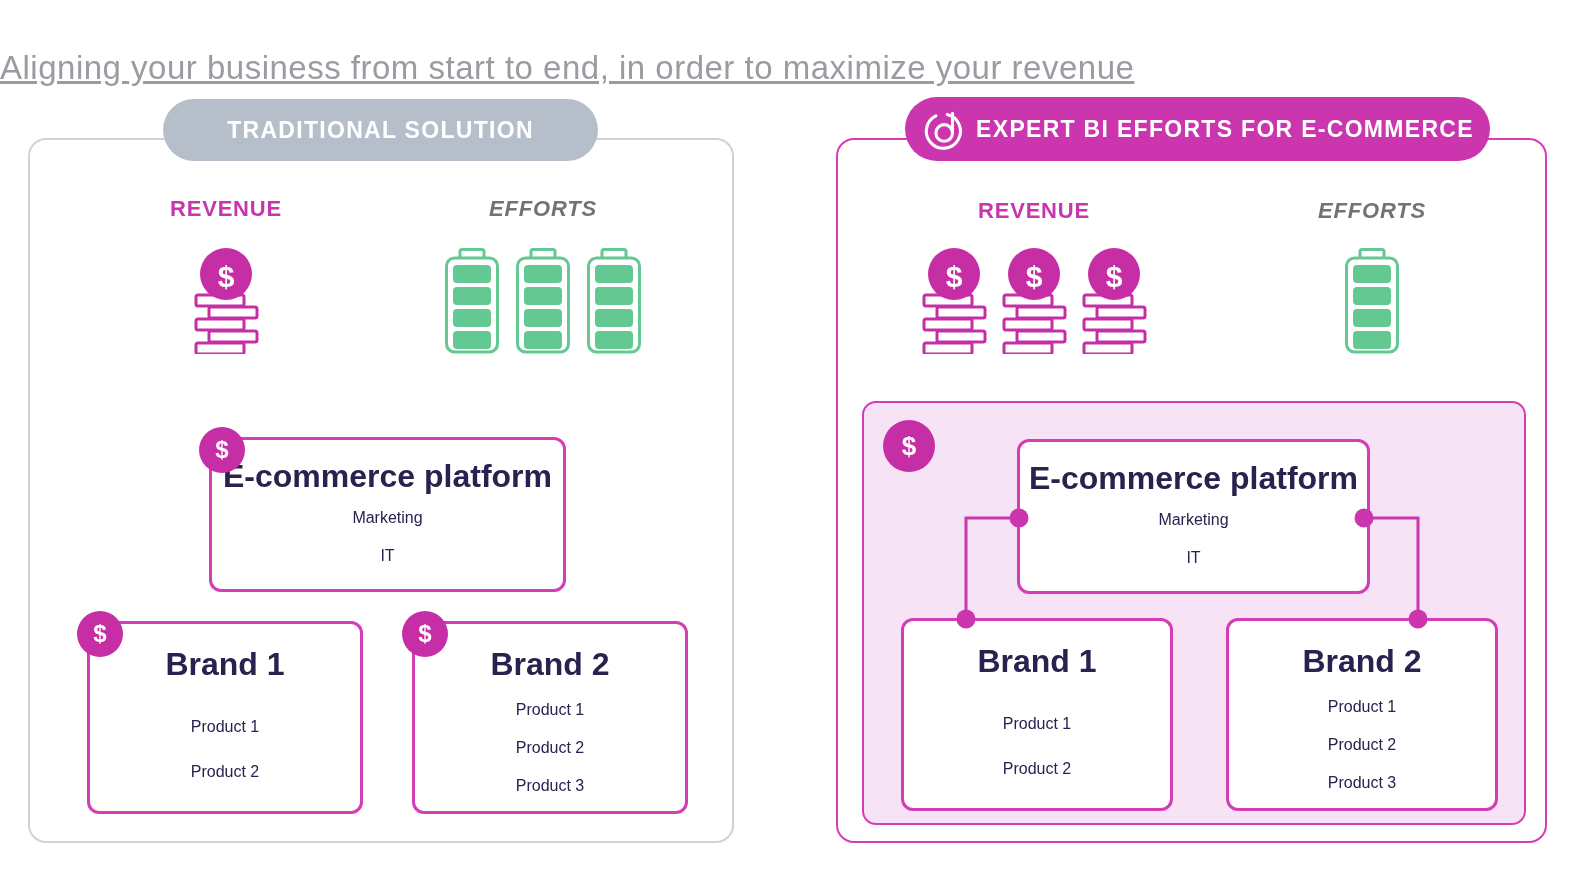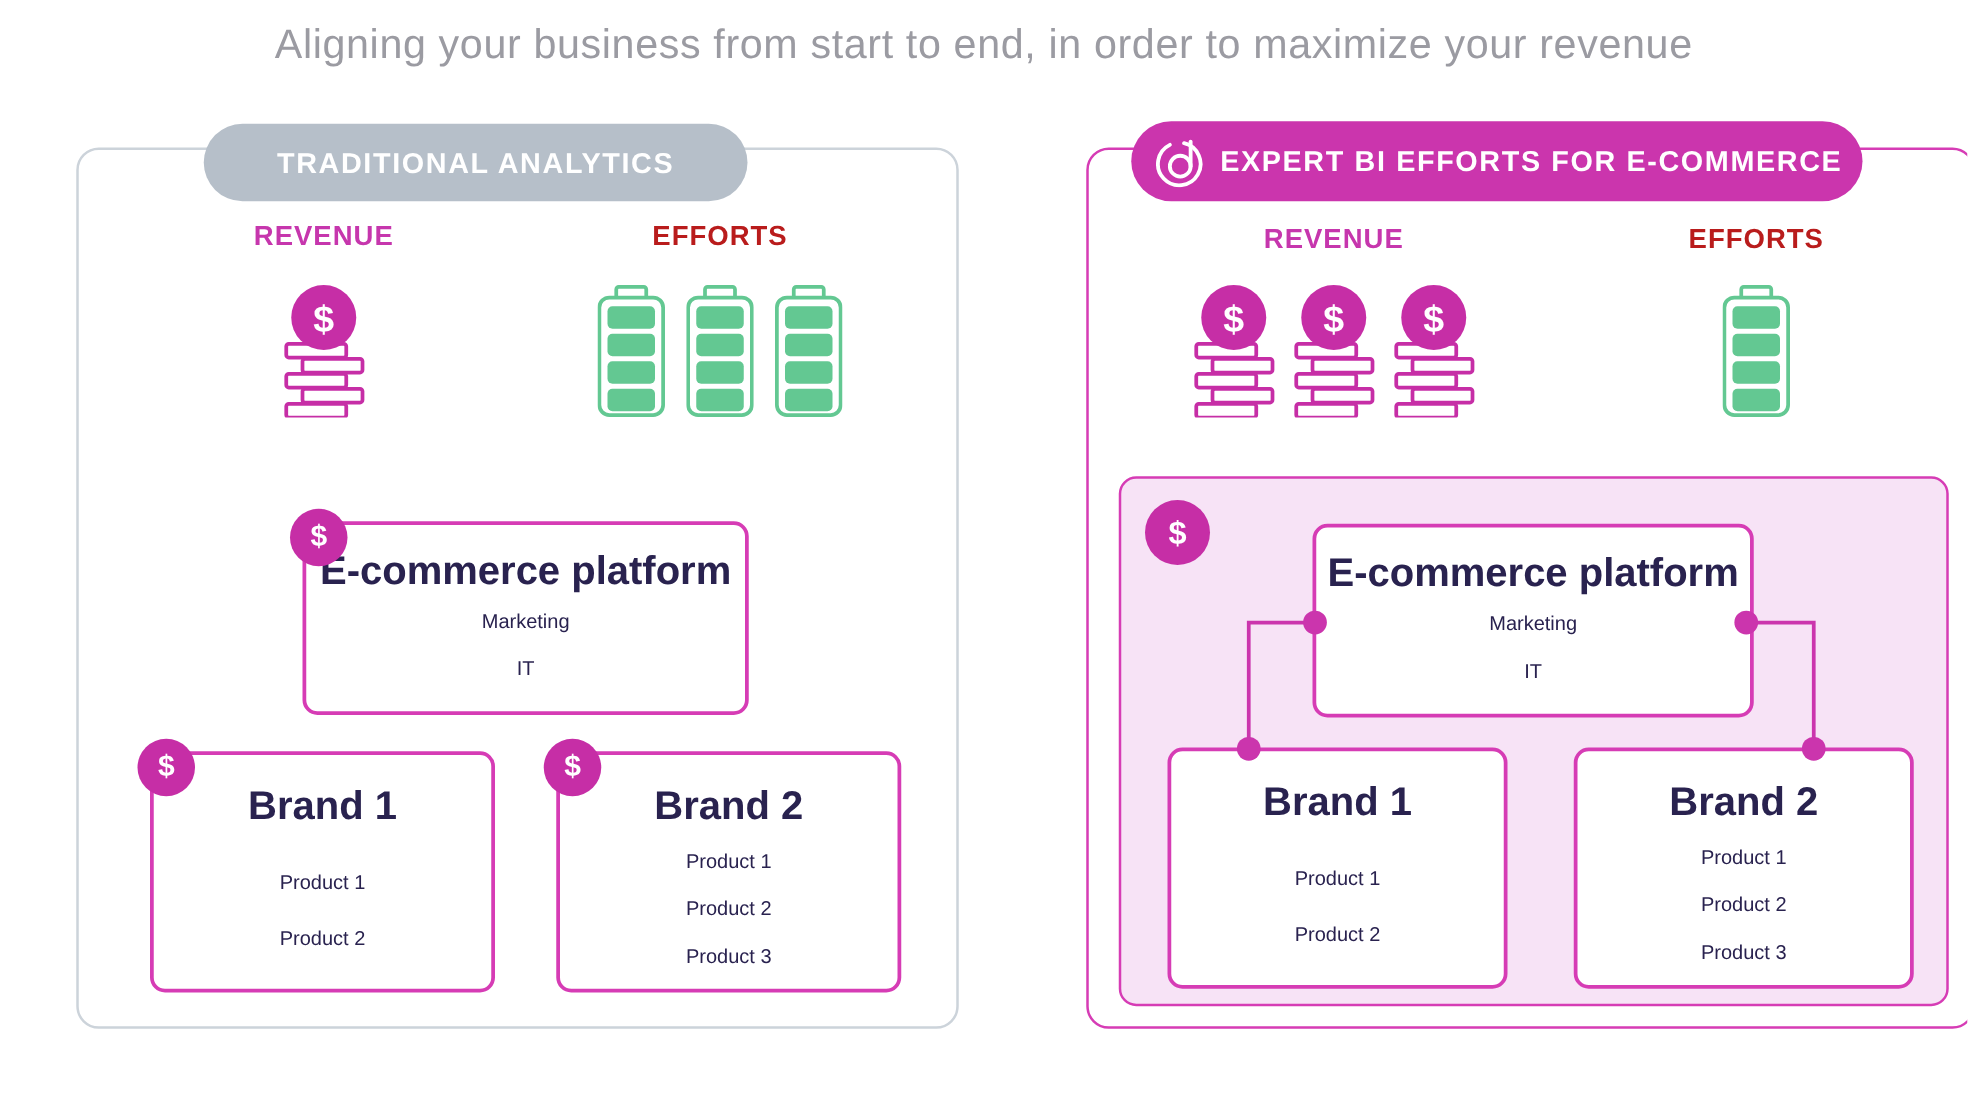--- a/index.html
+++ b/index.html
@@ -1,33 +1,33 @@
 <!DOCTYPE html>
 <html><head>
 <meta charset="utf-8">
 <style>
   html,body{margin:0;padding:0;background:#ffffff;}
   body{font-family:"Liberation Sans", sans-serif; -webkit-font-smoothing:antialiased;}
   #stage{position:relative;width:1574px;height:883px;background:#ffffff;overflow:hidden;}
 
-  .main-title{position:absolute;top:16px;left:0;width:100%;text-align:center;
-    font-size:33px;font-weight:400;color:#9b9ba2;letter-spacing:.5px;}
-
-  .panel{position:absolute;top:118px;height:701px;background:#fff;border-radius:18px;margin-left:33px;}
+  .main-title{position:absolute;top:49px;left:0;width:100%;
+    font-size:33px;font-weight:400;color:#9b9ba2;letter-spacing:.5px;text-decoration:underline;}
+
+  .panel{position:absolute;top:138px;height:701px;background:#fff;border-radius:18px;}
   .panel-left{left:28px;width:702px;border:2px solid #ccd3da;}
   .panel-right{left:836px;width:707px;border:2.5px solid #d63cb5;}
 
   .pill{position:absolute;display:flex;align-items:center;justify-content:center;gap:13px;
     color:#fff;font-weight:bold;font-size:23px;letter-spacing:1.3px;z-index:6;border-radius:33px;}
   .pill-gray{left:163px;top:99px;width:435px;height:62px;background:#b6bfc9;}
   .pill-pink{left:905px;top:97px;width:585px;height:64px;background:#cb35ad;}
 
   .section-label{position:absolute;transform:translateX(-50%);font-weight:bold;font-size:22px;letter-spacing:.8px;white-space:nowrap;}
   .lbl-revenue{color:#c636ad;}
-  .lbl-efforts{color:#b91c1c;}
+  .lbl-efforts{color:#737373;font-style:italic;}
 
   .icon-row{position:absolute;display:flex;align-items:flex-end;transform:translateX(-50%);}
   .coin-row{gap:14px;}
   .batt-row{gap:17px;}
 
   .box{position:absolute;background:#fff;border:3px solid #d63cb5;border-radius:12px;z-index:2;}
   .box-title{position:absolute;left:0;width:100%;text-align:center;font-weight:bold;font-size:32px;color:#29224f;line-height:1;}
   .box-line{position:absolute;left:0;width:100%;text-align:center;font-size:16px;color:#29224f;line-height:1;}
 
   .badge{position:absolute;border-radius:50%;background:#c62ea6;color:#fff;display:flex;
@@ -117,21 +117,21 @@
     <div class="box" style="left:382px;top:481px;width:270px;height:187px">
       <div class="badge badge-sm">$</div>
       <div class="box-title" style="top:24px">Brand 2</div>
       <div class="box-line" style="top:78px">Product 1</div>
       <div class="box-line" style="top:116px">Product 2</div>
       <div class="box-line" style="top:154px">Product 3</div>
     </div>
   </div>
 
   <div class="pill pill-gray">
-    <span>TRADITIONAL ANALYTICS</span>
+    <span>TRADITIONAL SOLUTION</span>
   </div>
 
   <div class="panel panel-right">
 
     <div class="section-label lbl-revenue" style="left:196px;top:58px">REVENUE</div>
     <div class="section-label lbl-efforts" style="left:534px;top:58px">EFFORTS</div>
 
     <div class="icon-row coin-row" style="left:196px;top:108px">
       <svg width="66" height="106" viewBox="0 0 66 106">
         <g fill="#ffffff" stroke="#c62ea6" stroke-width="3">

